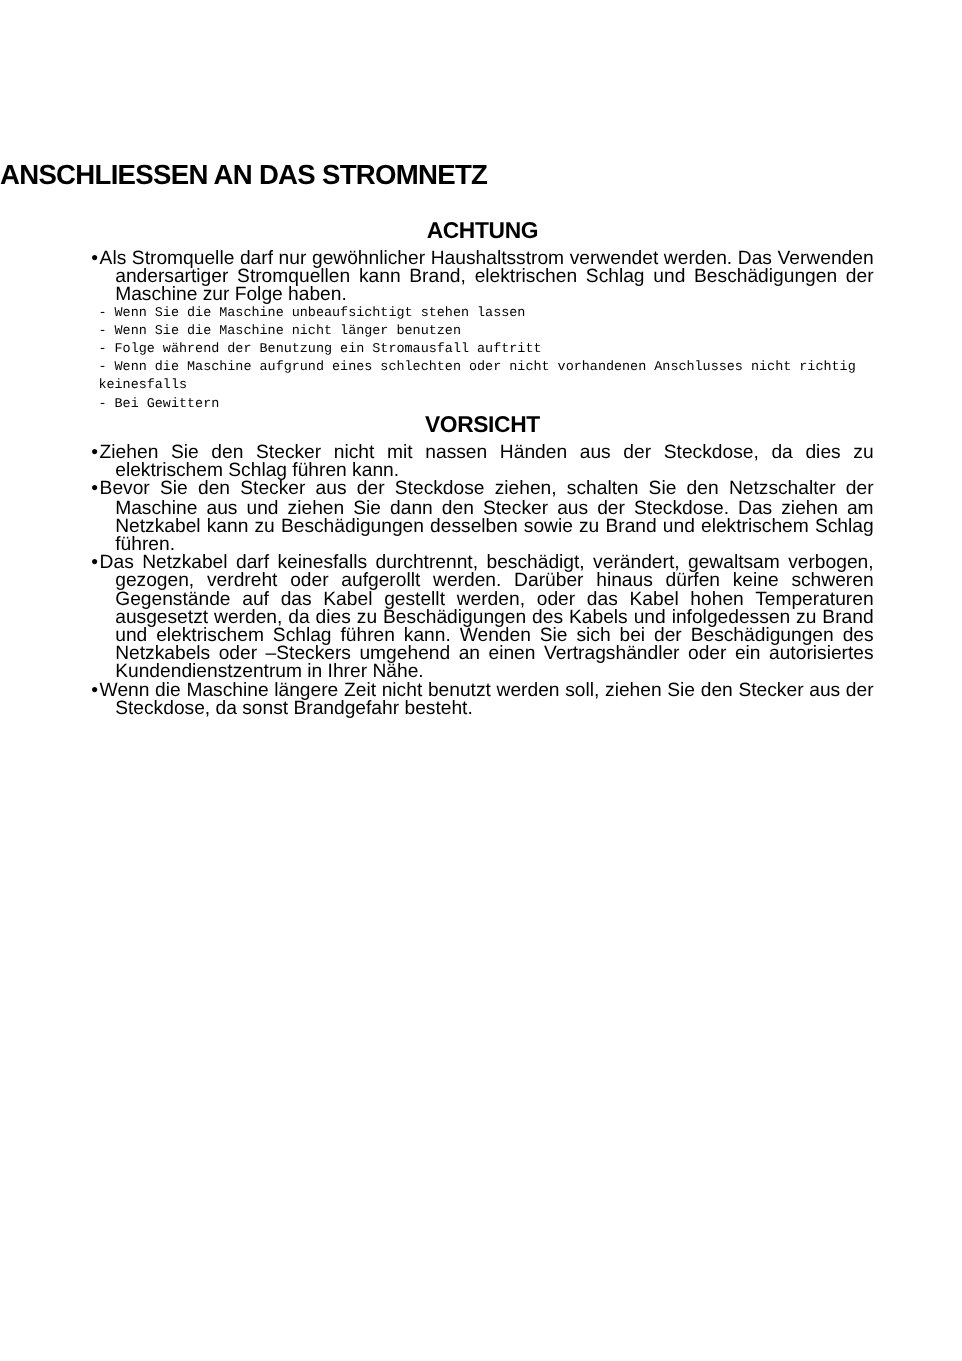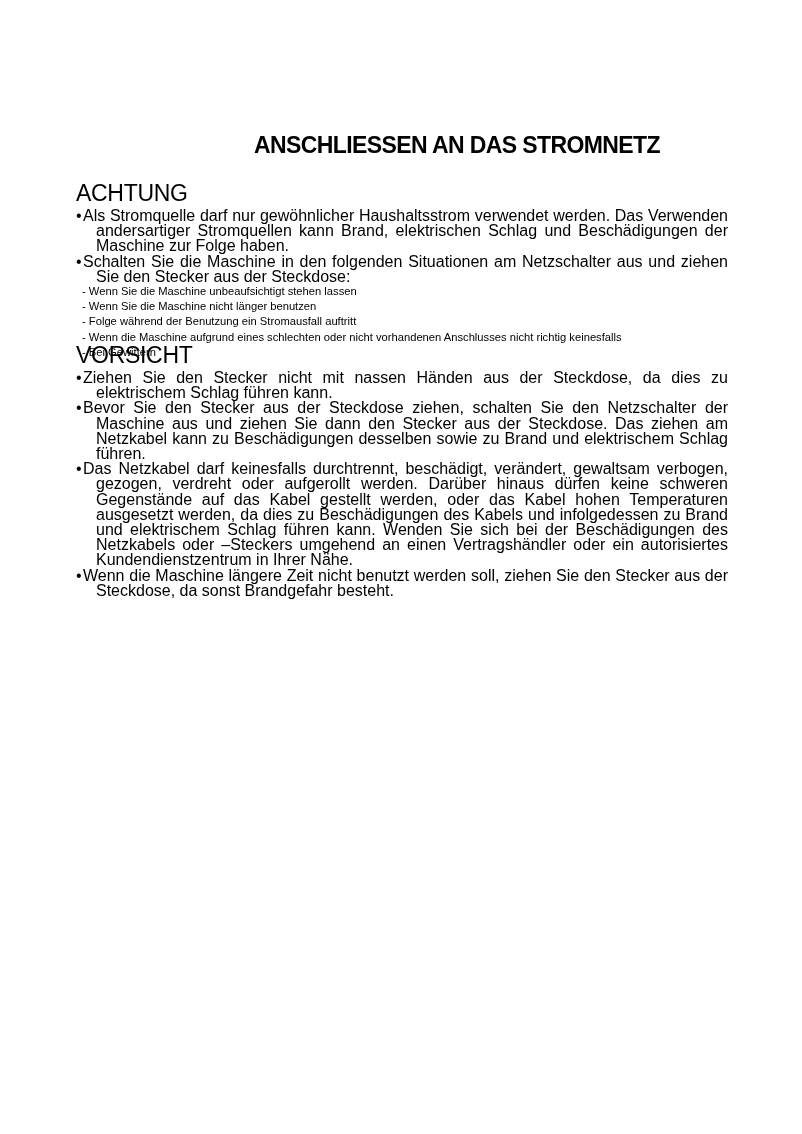--- a/index.html
+++ b/index.html
@@ -1,36 +1,35 @@
 <!DOCTYPE html>
 <html><head>
 <meta charset="utf-8">
 <style>
   html, body { margin: 0; padding: 0; background: #ffffff; }
   body { width: 802px; height: 1134px; position: relative; overflow: hidden;
          font-family: "Liberation Sans", sans-serif; color: #000; }
-  .title { position: absolute; left: 0; width: 660px; top: 130px; text-align: right;
+  .title { position: absolute; left: 0; width: 660px; top: 130px; text-align: left;
            font-weight: bold; font-size: 23px; letter-spacing: -0.6px; line-height: 30px; }
   .section { position: absolute; left: 76px; width: 652px; }
-  .heading { font-weight: normal; font-size: 23px; line-height: 30px; letter-spacing: -0.3px; margin: 0; }
+  .heading { font-weight: bold; font-size: 19px; line-height: 30px; letter-spacing: -0.3px; margin: 0; text-align: center; }
   .item { font-size: 16px; line-height: 15.2px; padding-left: 20px; text-indent: -20px; text-align: justify; margin: 0; }
   .item .bullet { display: inline-block; width: 7px; text-indent: 0; }
-  .sub { font-size: 11.2px; line-height: 15.2px; padding-left: 6px; margin: 0; }
+  .sub { font-size: 11.2px; line-height: 15.2px; padding-left: 6px; margin: 0; font-family: Liberation Mono, monospace; }
   #s1 { top: 178px; }
   #s2 { top: 340px; }
 </style>
 </head>
 <body>
 
 <div class="title">ANSCHLIESSEN AN DAS STROMNETZ</div>
 
 <div class="section" id="s1">
   <h2 class="heading">ACHTUNG</h2>
   <p class="item"><span class="bullet">•</span><span>Als Stromquelle darf nur gewöhnlicher Haushaltsstrom verwendet werden. Das Verwenden andersartiger Stromquellen kann Brand, elektrischen Schlag und Beschädigungen der Maschine zur Folge haben.</span></p>
-  <p class="item"><span class="bullet">•</span><span>Schalten Sie die Maschine in den folgenden Situationen am Netzschalter aus und ziehen Sie den Stecker aus der Steckdose:</span></p>
   <p class="sub">- Wenn Sie die Maschine unbeaufsichtigt stehen lassen</p>
   <p class="sub">- Wenn Sie die Maschine nicht länger benutzen</p>
   <p class="sub">- Folge während der Benutzung ein Stromausfall auftritt</p>
   <p class="sub">- Wenn die Maschine aufgrund eines schlechten oder nicht vorhandenen Anschlusses nicht richtig keinesfalls</p>
   <p class="sub">- Bei Gewittern</p>
 </div>
 
 <div class="section" id="s2">
   <h2 class="heading">VORSICHT</h2>
   <p class="item"><span class="bullet">•</span><span>Ziehen Sie den Stecker nicht mit nassen Händen aus der Steckdose, da dies zu elektrischem Schlag führen kann.</span></p>

